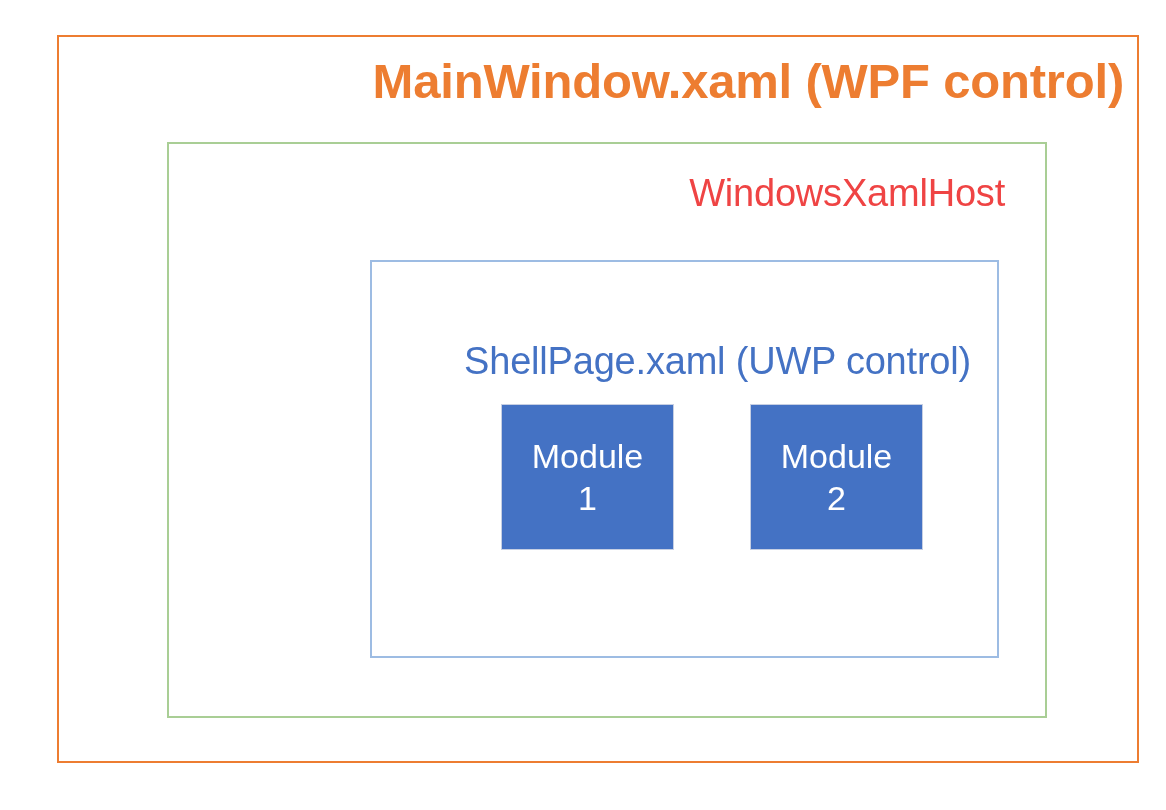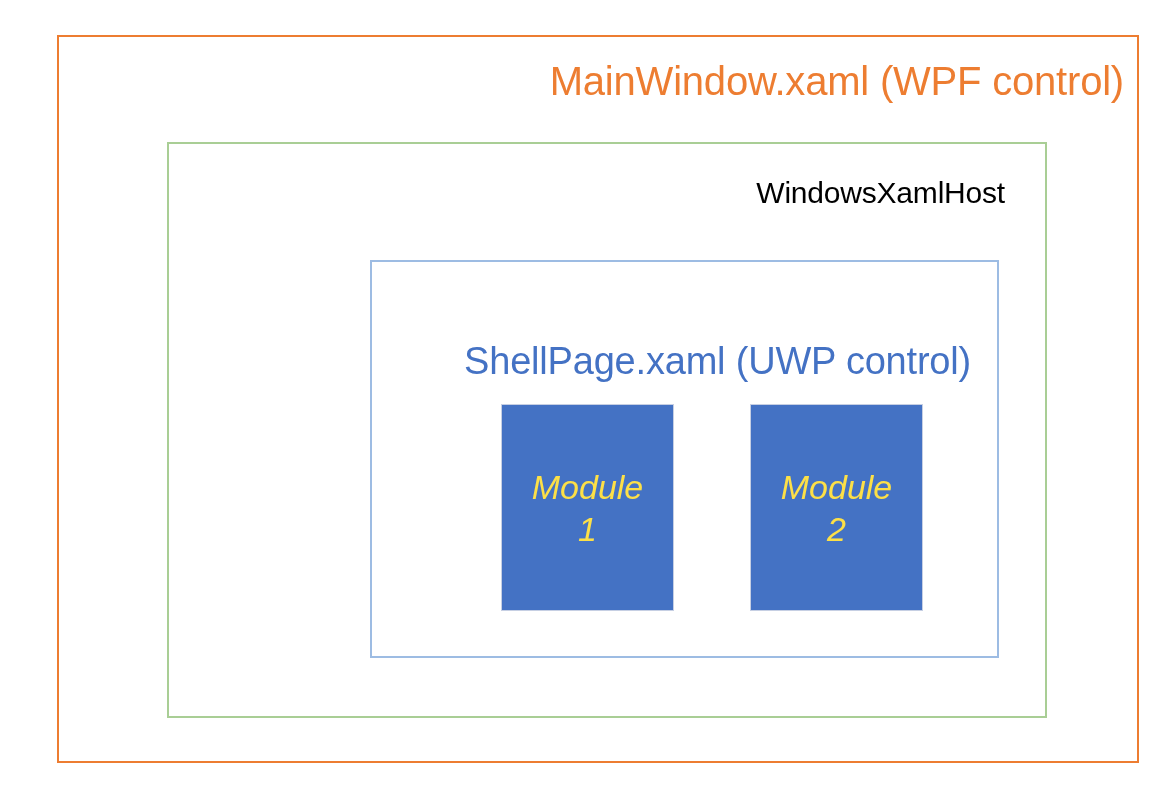--- a/index.html
+++ b/index.html
@@ -28,45 +28,46 @@
     width: 1082px;
     height: 728px;
     box-sizing: border-box;
     border: 2px solid #ED7D31;
     background: transparent;
   }
   .label-wpf {
     position: absolute;
     right: 42px;
     top: 57px;
-    font-size: 40px;
+    font-size: 49px;
     line-height: 48px;
     color: #ED7D31;
     white-space: nowrap;
     letter-spacing: -0.2px;
+    font-weight: bold;
   }
 
   
   .box-host {
     position: absolute;
     left: 167px;
     top: 142px;
     width: 880px;
     height: 576px;
     box-sizing: border-box;
     border: 2px solid #A9CE95;
     background: transparent;
   }
   .label-host {
     position: absolute;
     right: 161px;
     top: 170px;
-    font-size: 30px;
+    font-size: 38px;
     line-height: 46px;
-    color: #000000;
+    color: #ef4444;
     white-space: nowrap;
     letter-spacing: -0.2px;
   }
 
   
   .box-shell {
     position: absolute;
     left: 370px;
     top: 260px;
     width: 629px;
@@ -85,30 +86,29 @@
     white-space: nowrap;
     letter-spacing: -0.2px;
     margin-top: 44px;
   }
 
   
   .module {
     position: absolute;
     top: 404px;
     width: 173px;
-    height: 207px;
+    height: 146px;
     box-sizing: border-box;
     background: #4472C4;
     border: 1px solid #C6CFE3;
     display: flex;
     flex-direction: column;
     align-items: center;
     justify-content: center;
-    color: #fde047;
-    font-style: italic;
+    color: #ffffff;
   }
   .module-1 { left: 501px; }
   .module-2 { left: 750px; }
   .module-line {
     font-size: 34px;
     line-height: 42px;
     text-align: center;
     white-space: nowrap;
   }
 </style>

